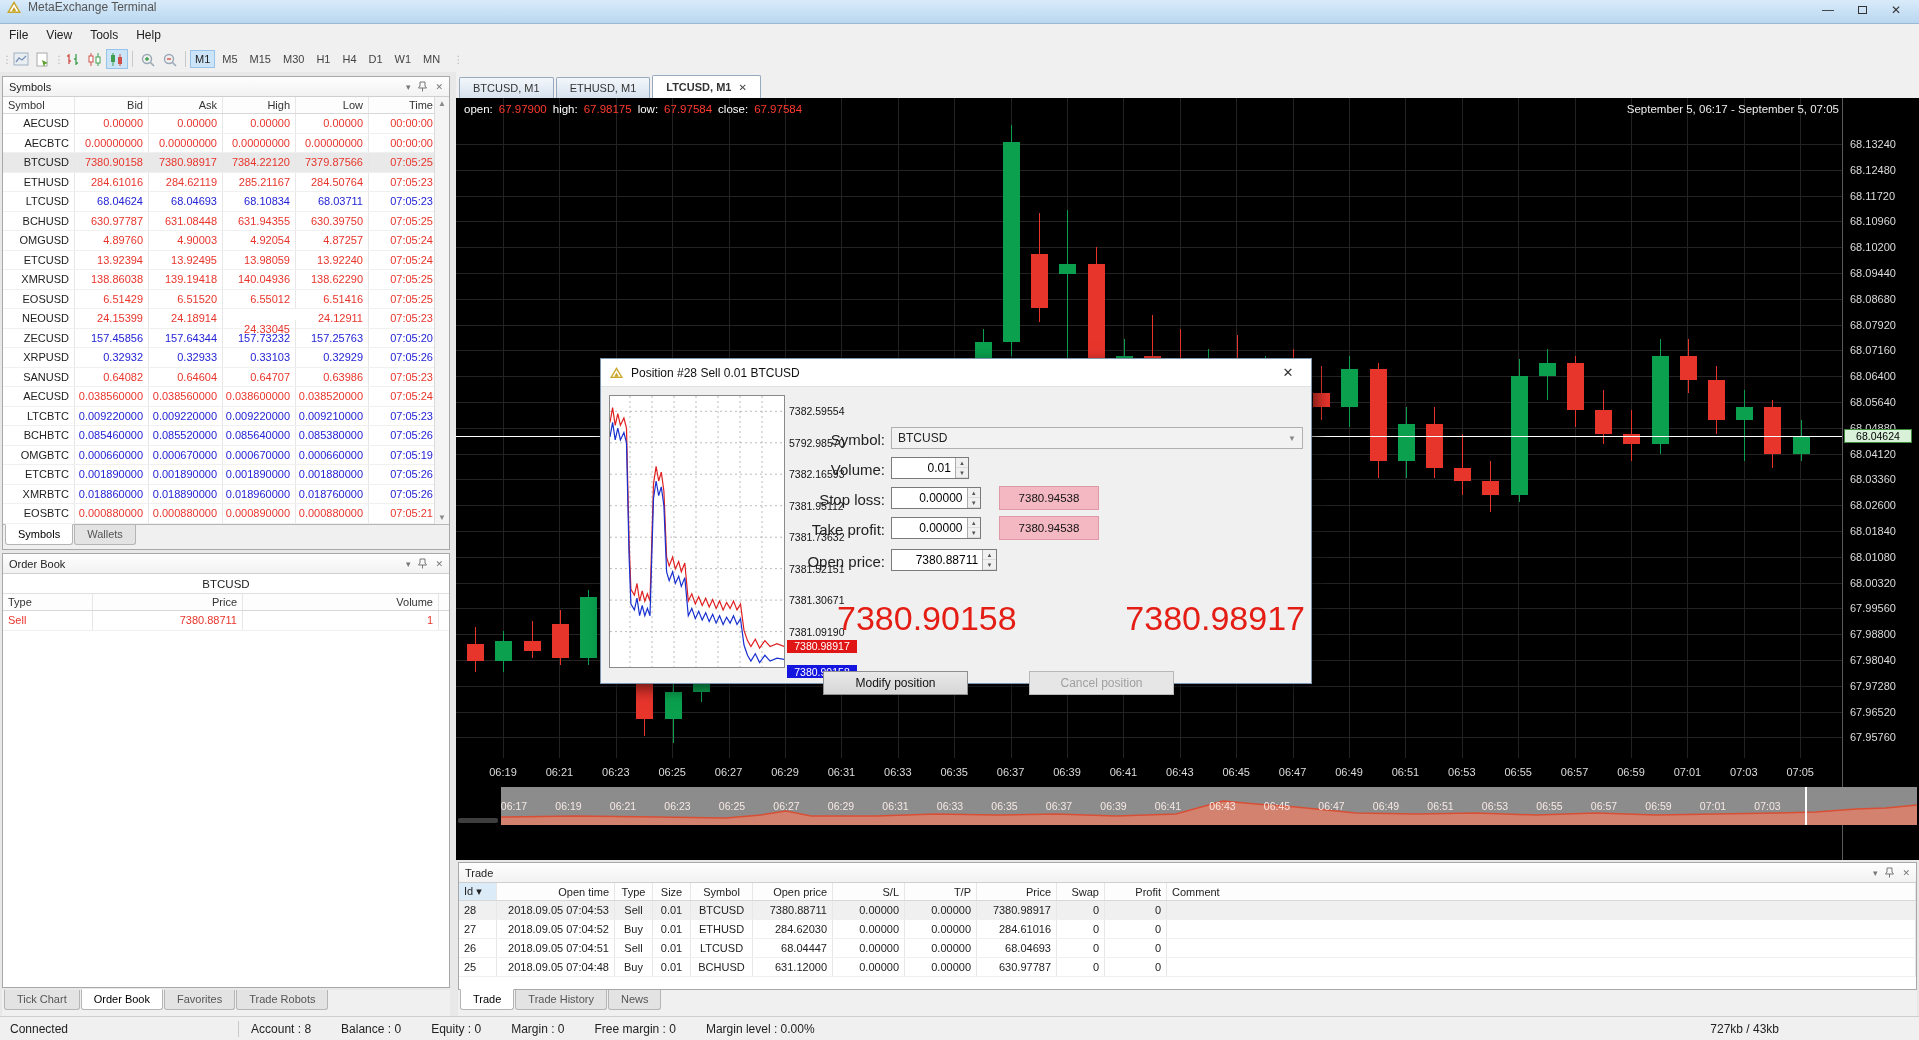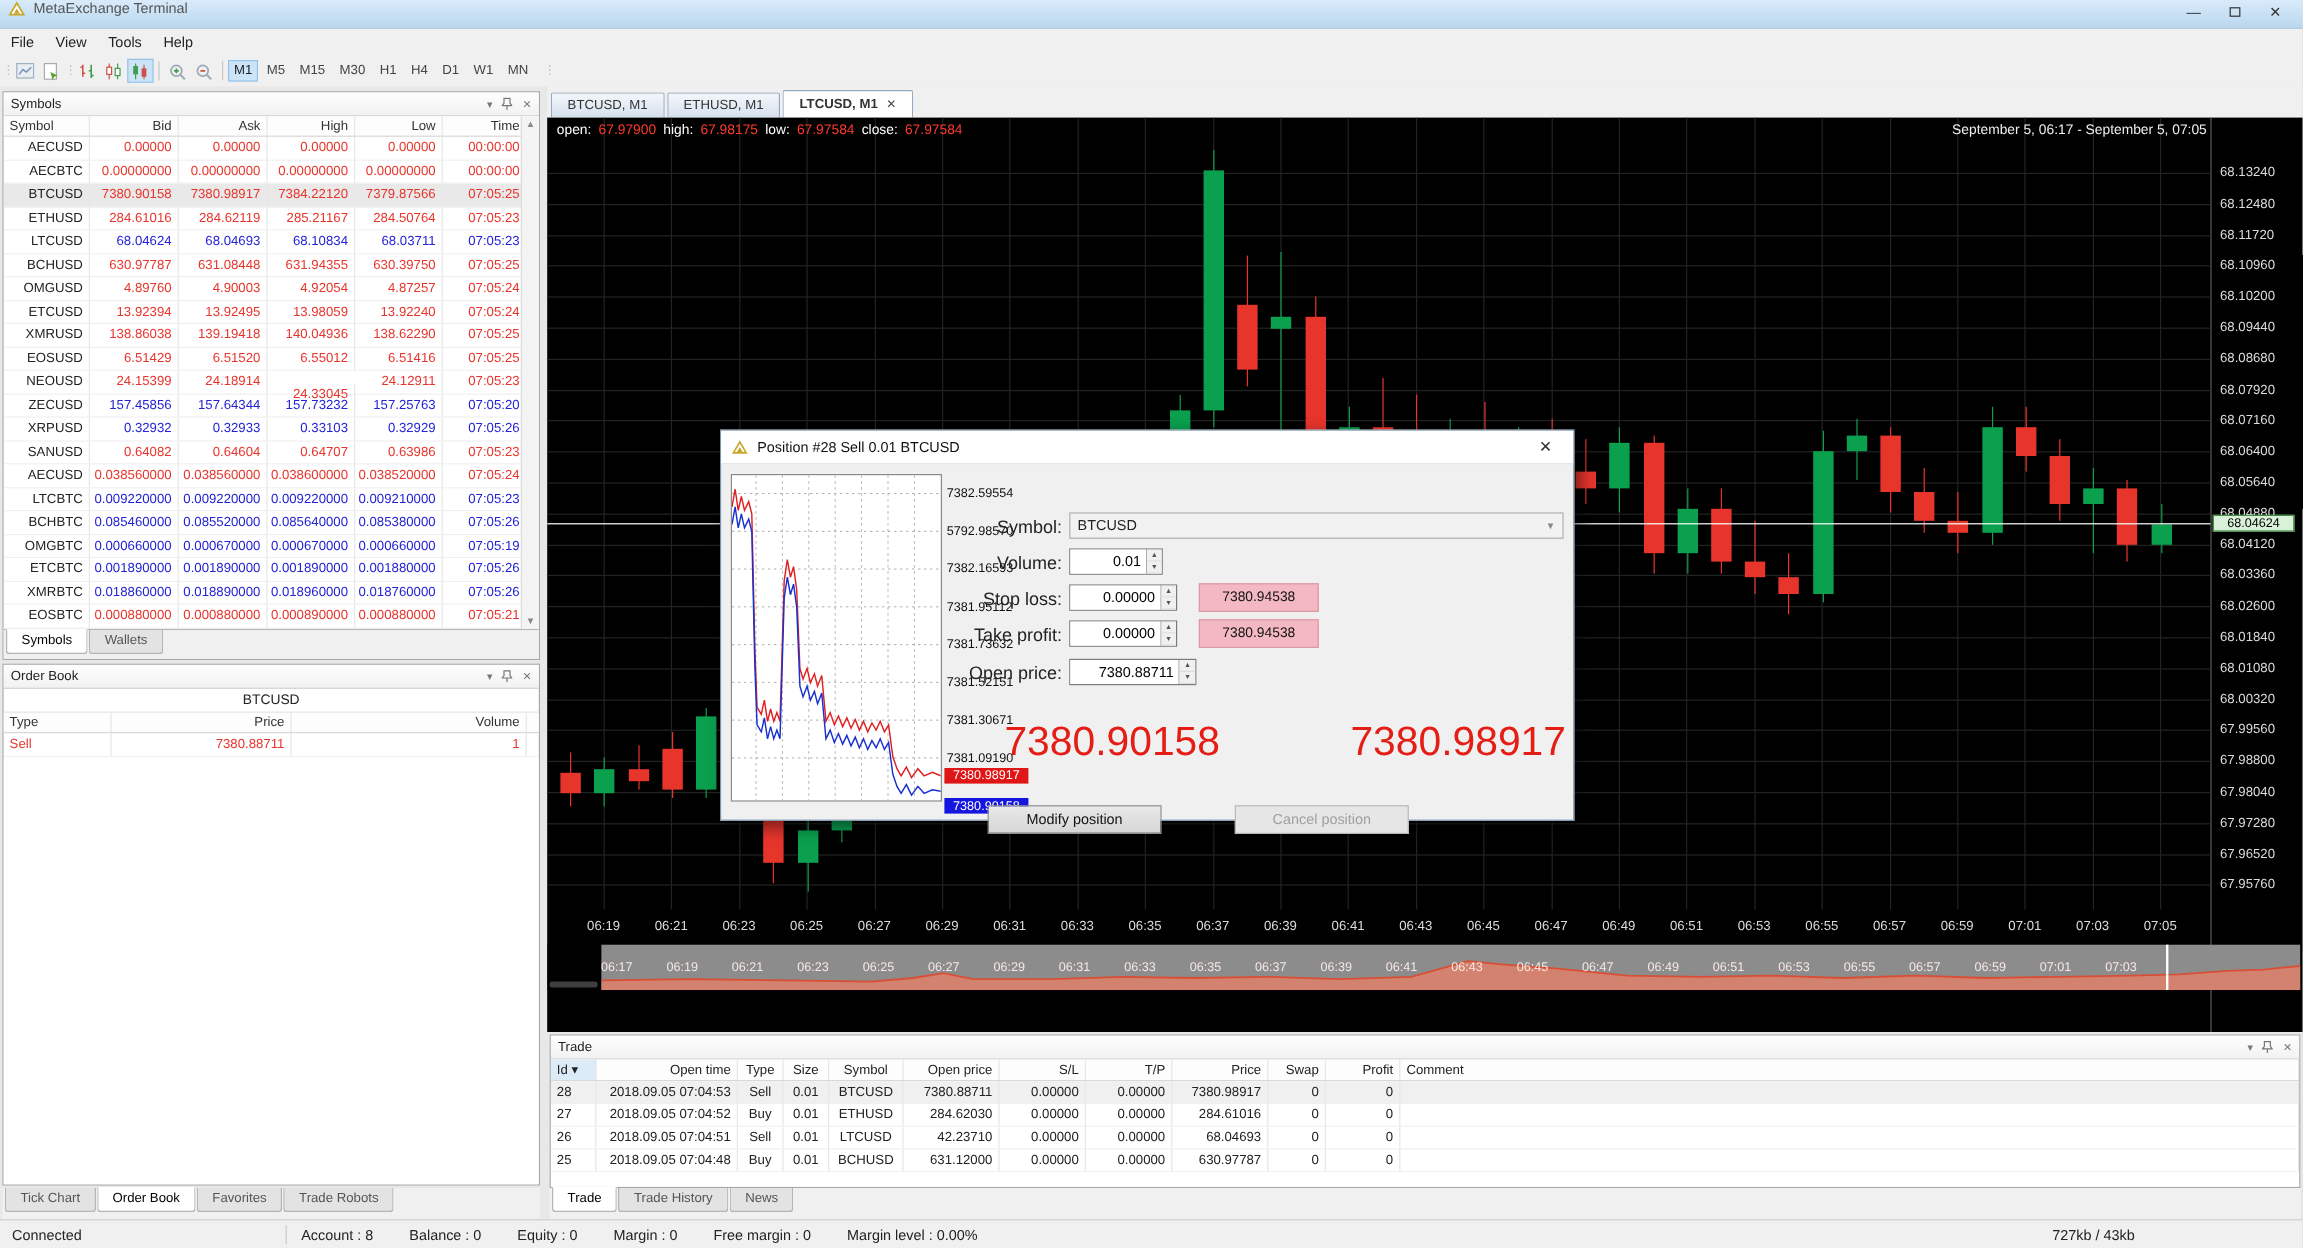--- a/index.html
+++ b/index.html
@@ -726,21 +726,21 @@
                 <div class="cell num" style="width: 48px;">0</div>
                 <div class="cell num" style="width: 62px;">0</div>
                 <div class="cell " style="flex: 1 1 0%;"></div>
               </div>
               <div class="trade-row">
                 <div class="cell " style="width: 38px;">26</div>
                 <div class="cell num" style="width: 118px;">2018.09.05 07:04:51</div>
                 <div class="cell ctr" style="width: 38px;">Sell</div>
                 <div class="cell ctr" style="width: 38px;">0.01</div>
                 <div class="cell ctr" style="width: 62px;">LTCUSD</div>
-                <div class="cell num" style="width: 80px;">42.23710</div>
+                <div class="cell num" style="width: 80px;">68.04447</div>
                 <div class="cell num" style="width: 72px;">0.00000</div>
                 <div class="cell num" style="width: 72px;">0.00000</div>
                 <div class="cell num" style="width: 80px;">68.04693</div>
                 <div class="cell num" style="width: 48px;">0</div>
                 <div class="cell num" style="width: 62px;">0</div>
                 <div class="cell " style="flex: 1 1 0%;"></div>
               </div>
               <div class="trade-row">
                 <div class="cell " style="width: 38px;">25</div>
                 <div class="cell num" style="width: 118px;">2018.09.05 07:04:48</div>

